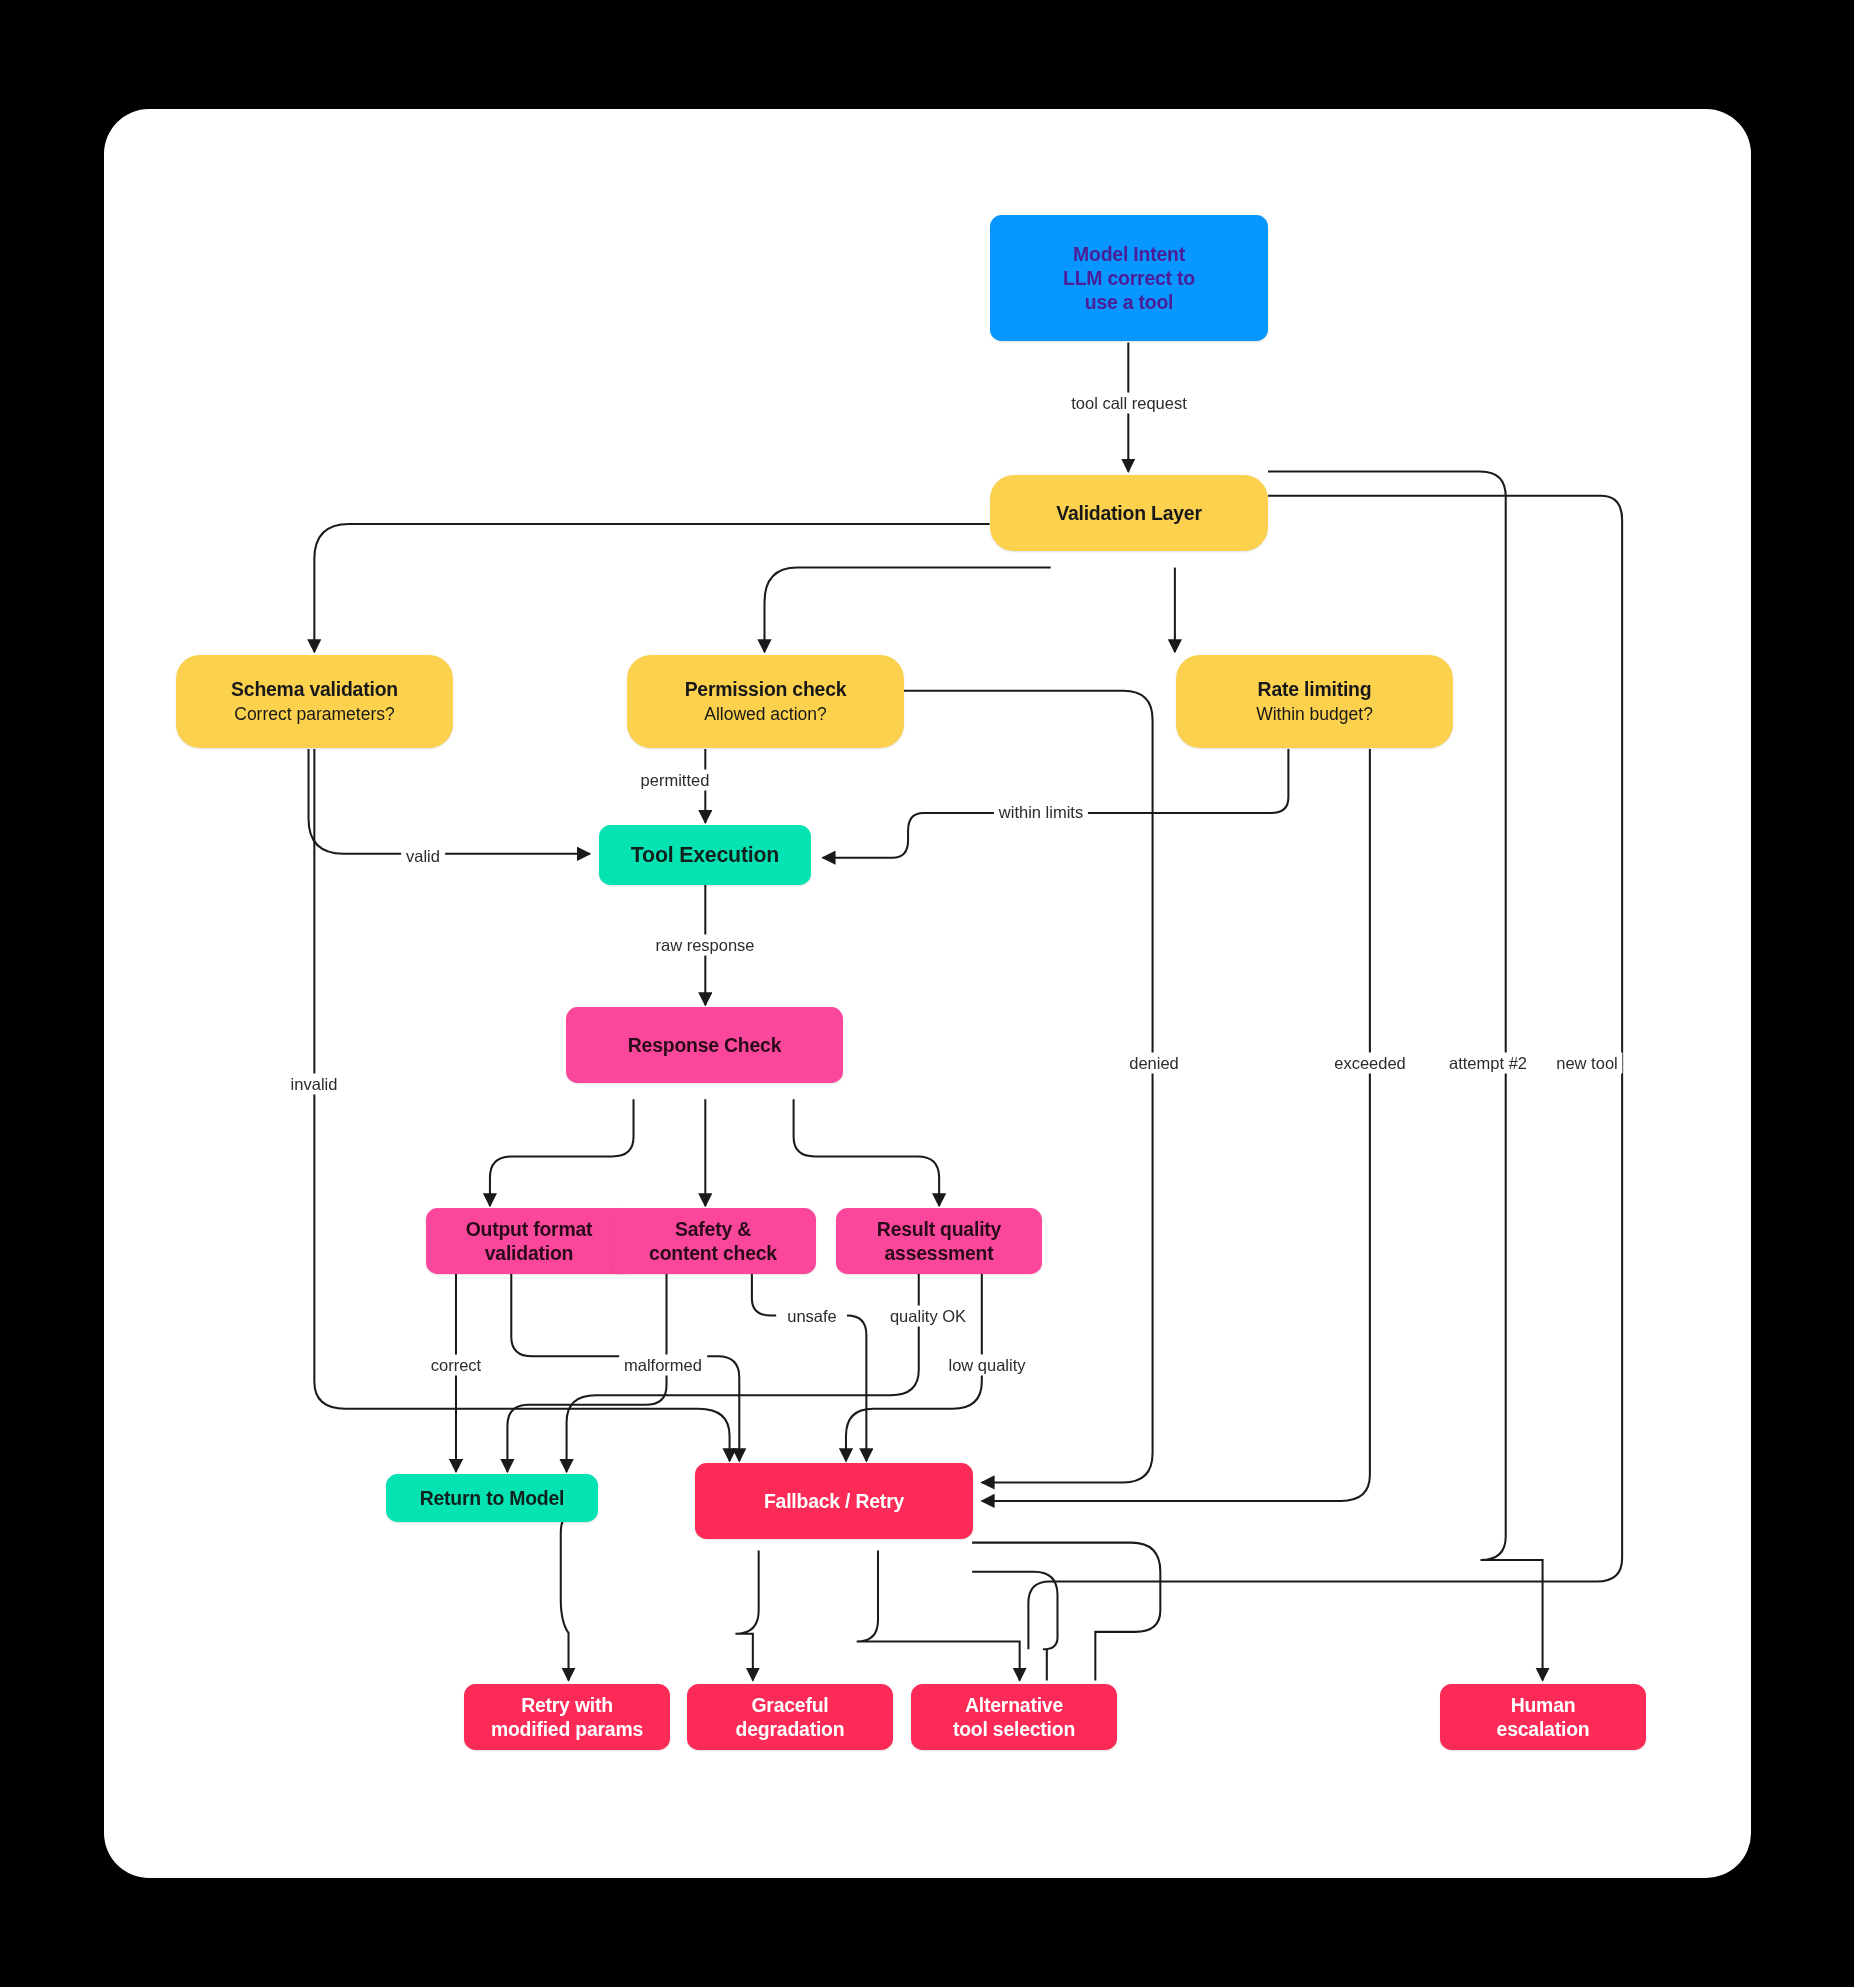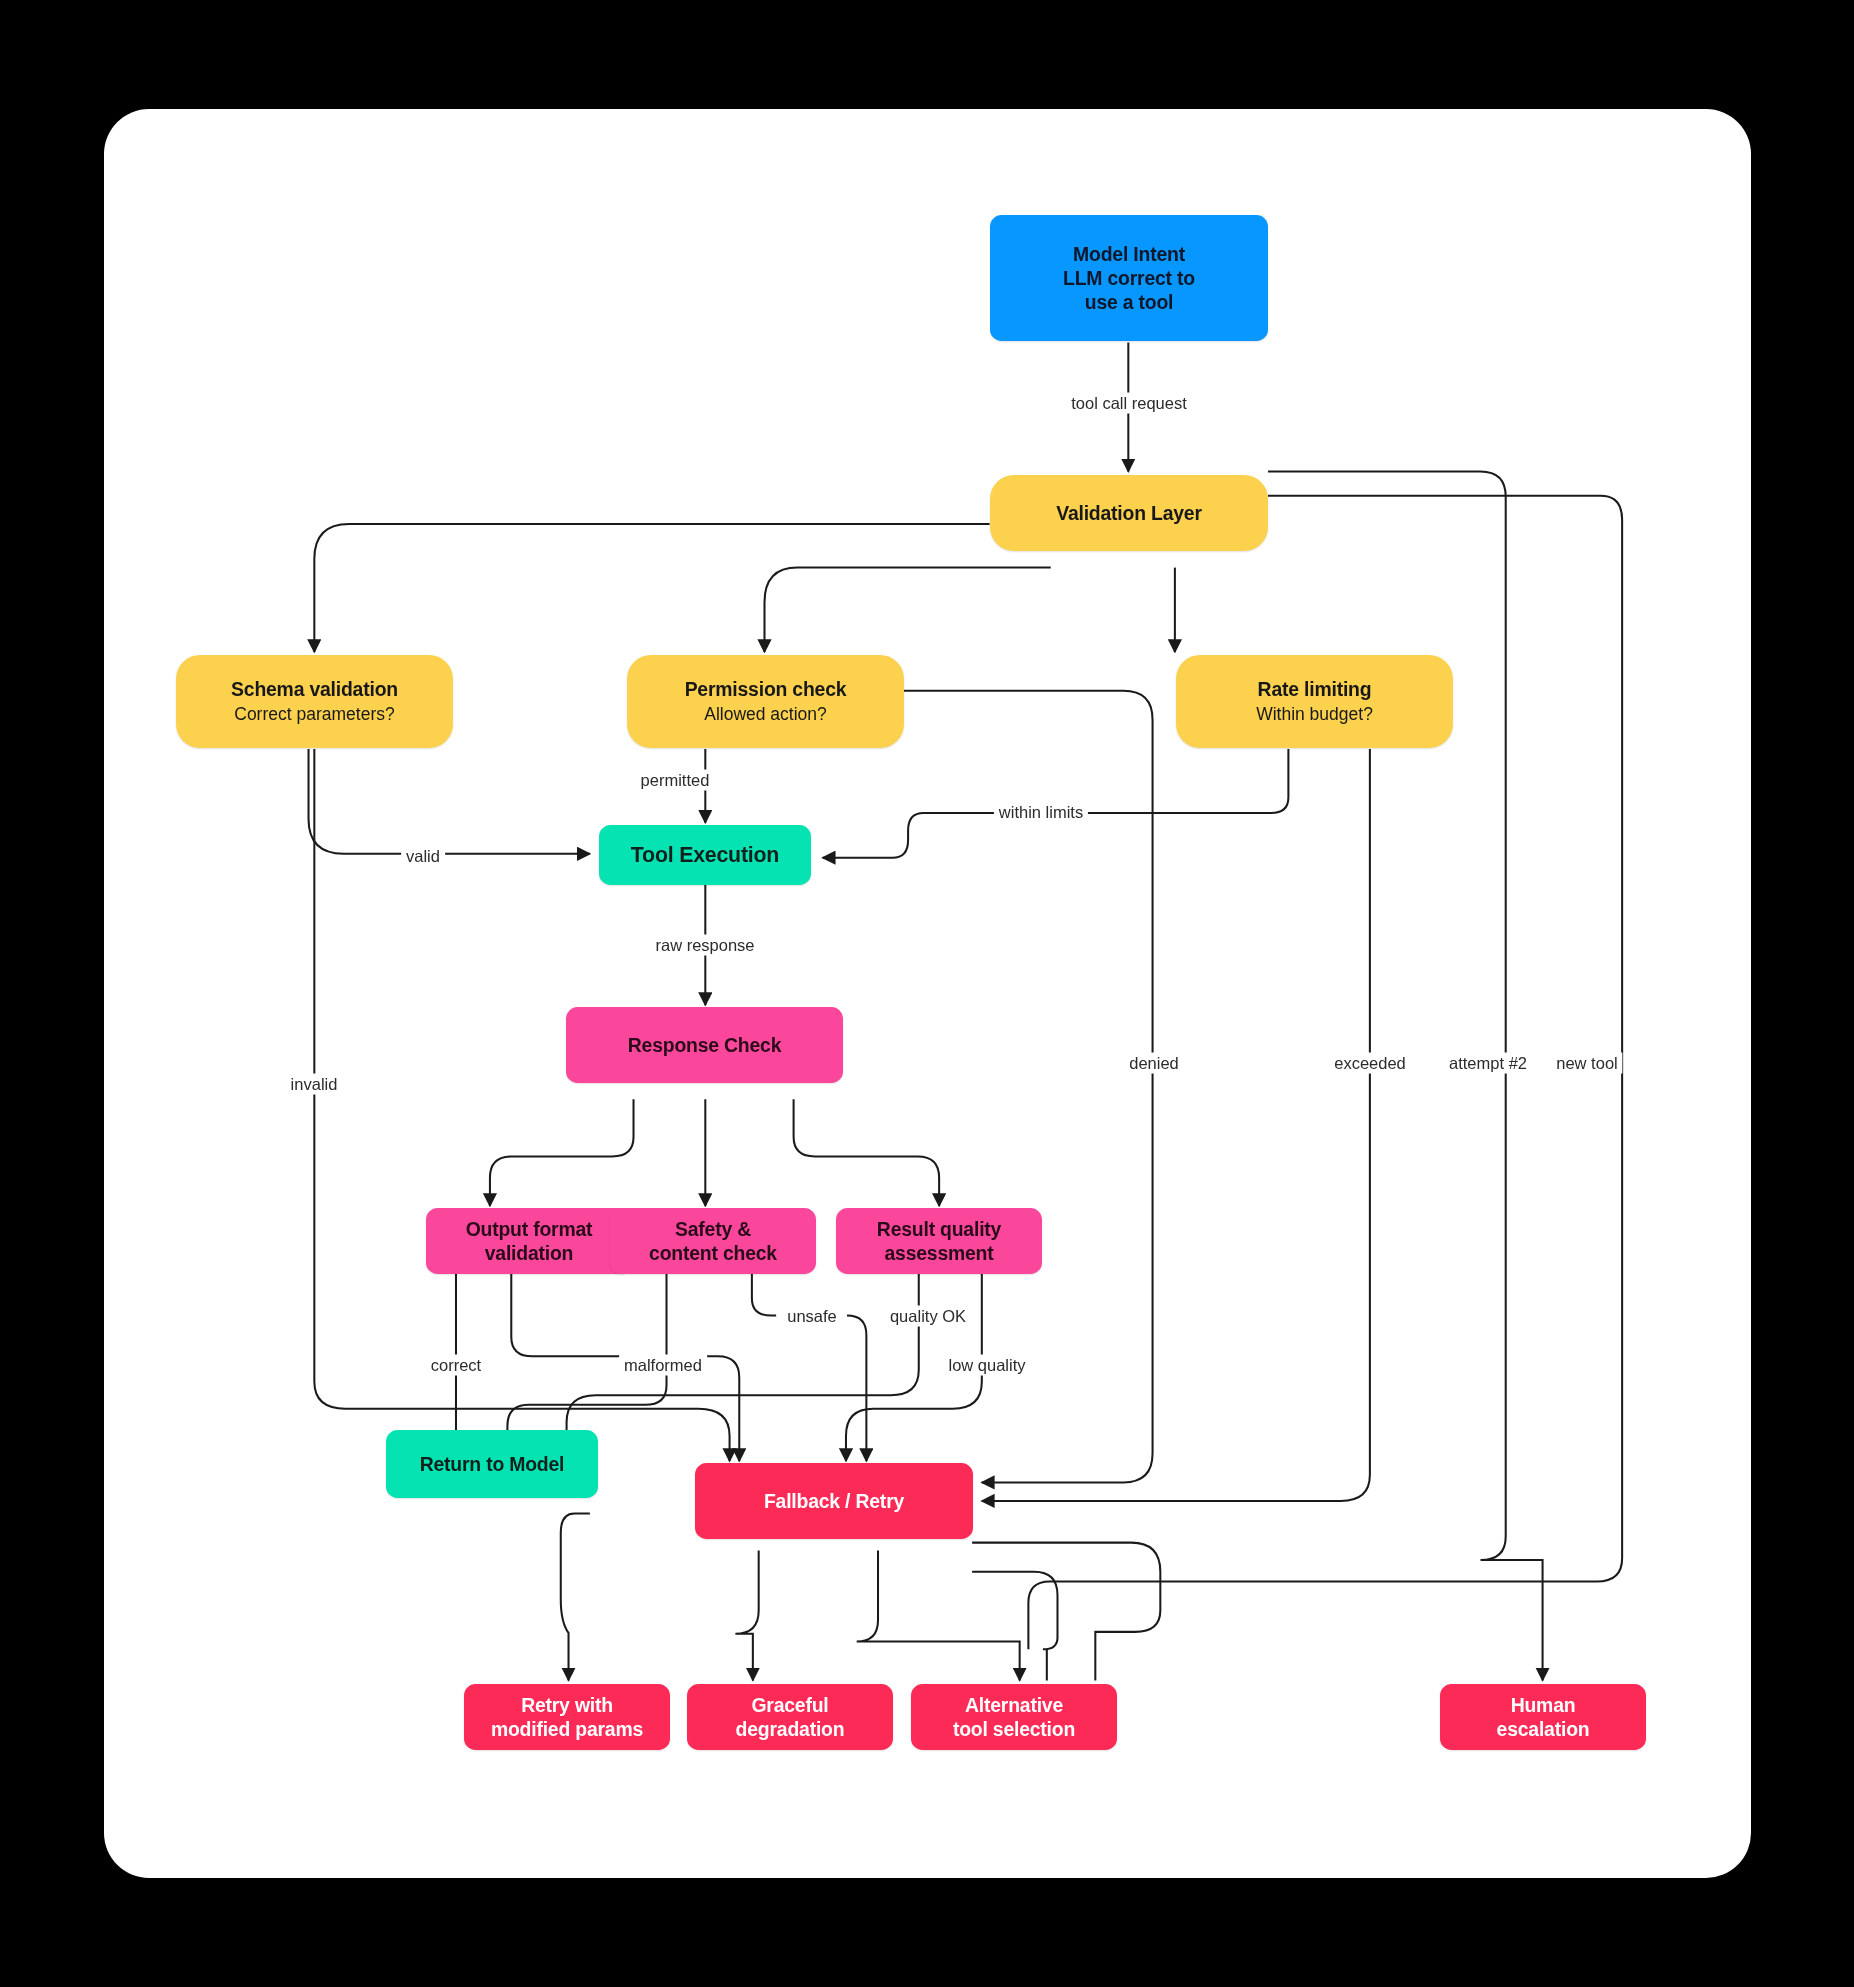--- a/index.html
+++ b/index.html
@@ -50,21 +50,21 @@
   .node .t1 {
     font-weight: bold;
     font-size: 19.4px;
     letter-spacing: -0.2px;
   }
   .node .t2 {
     font-weight: normal;
     font-size: 17.5px;
     margin-top: 2.9px;
   }
-  .n-blue   { background: #0896FF; color: #0f172a; }
+  .n-blue   { background: #0896FF; color: #4c1d95; }
   .n-yellow { background: #FCD14E; color: #181818; border-radius: 24px; }
   .n-green  { background: #06E3B2; color: #10201c; }
   .n-pink   { background: #FB479B; color: #2a0b1a; }
   .n-red    { background: #FB2A57; color: #ffffff; }
 
   .edge-label {
     position: absolute;
     font-size: 16.5px;
     color: #2c2c2c;
     background: #ffffff;
@@ -185,21 +185,21 @@
   <div class="node n-pink" style="left:610px; top:1208px; width:206px; height:66px;">
     <div class="t1">Safety &amp;</div>
     <div class="t1">content check</div>
   </div>
 
   <div class="node n-pink" style="left:836px; top:1208px; width:206px; height:66px;">
     <div class="t1">Result quality</div>
     <div class="t1">assessment</div>
   </div>
 
-  <div class="node n-green" style="left:386px; top:1430px; width:212px; height:68px;">
+  <div class="node n-green" style="left:386px; top:1474px; width:212px; height:48px;">
     <div class="t1">Return to Model</div>
   </div>
 
   <div class="node n-red" style="left:695px; top:1463px; width:278px; height:76px;">
     <div class="t1">Fallback / Retry</div>
   </div>
 
   <div class="node n-red" style="left:464px; top:1684px; width:206px; height:66px;">
     <div class="t1">Retry with</div>
     <div class="t1">modified params</div>

